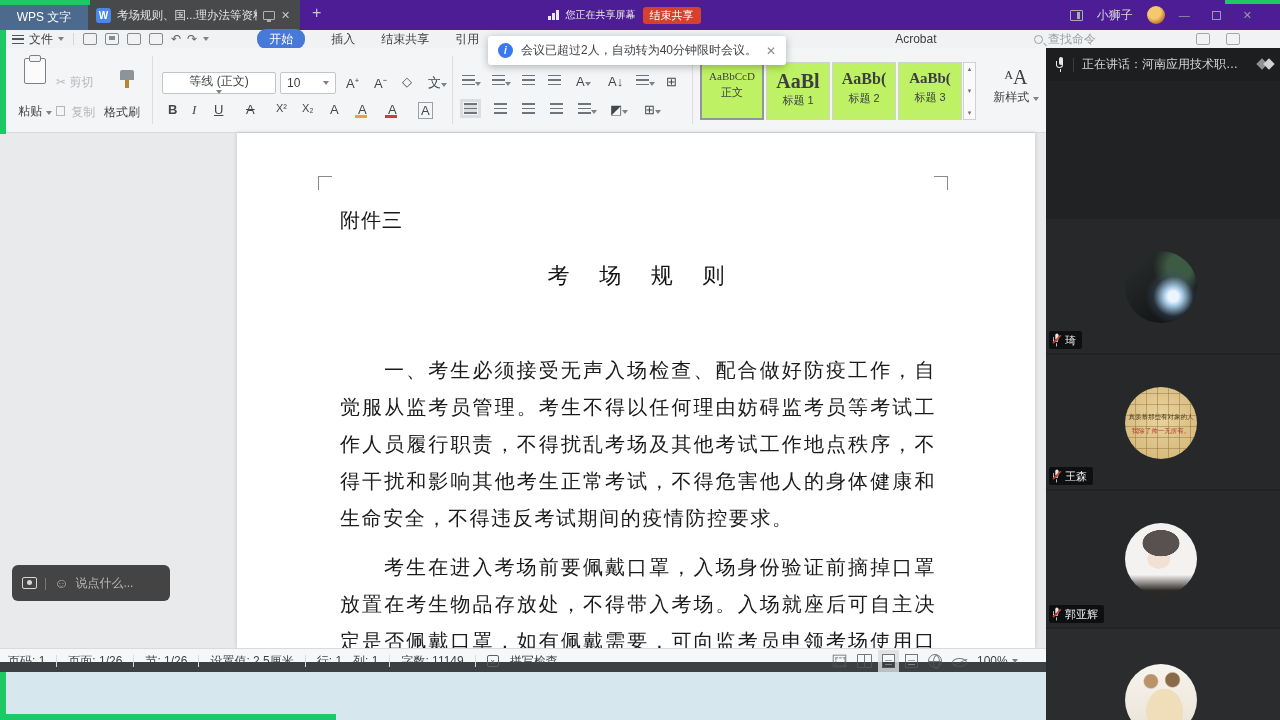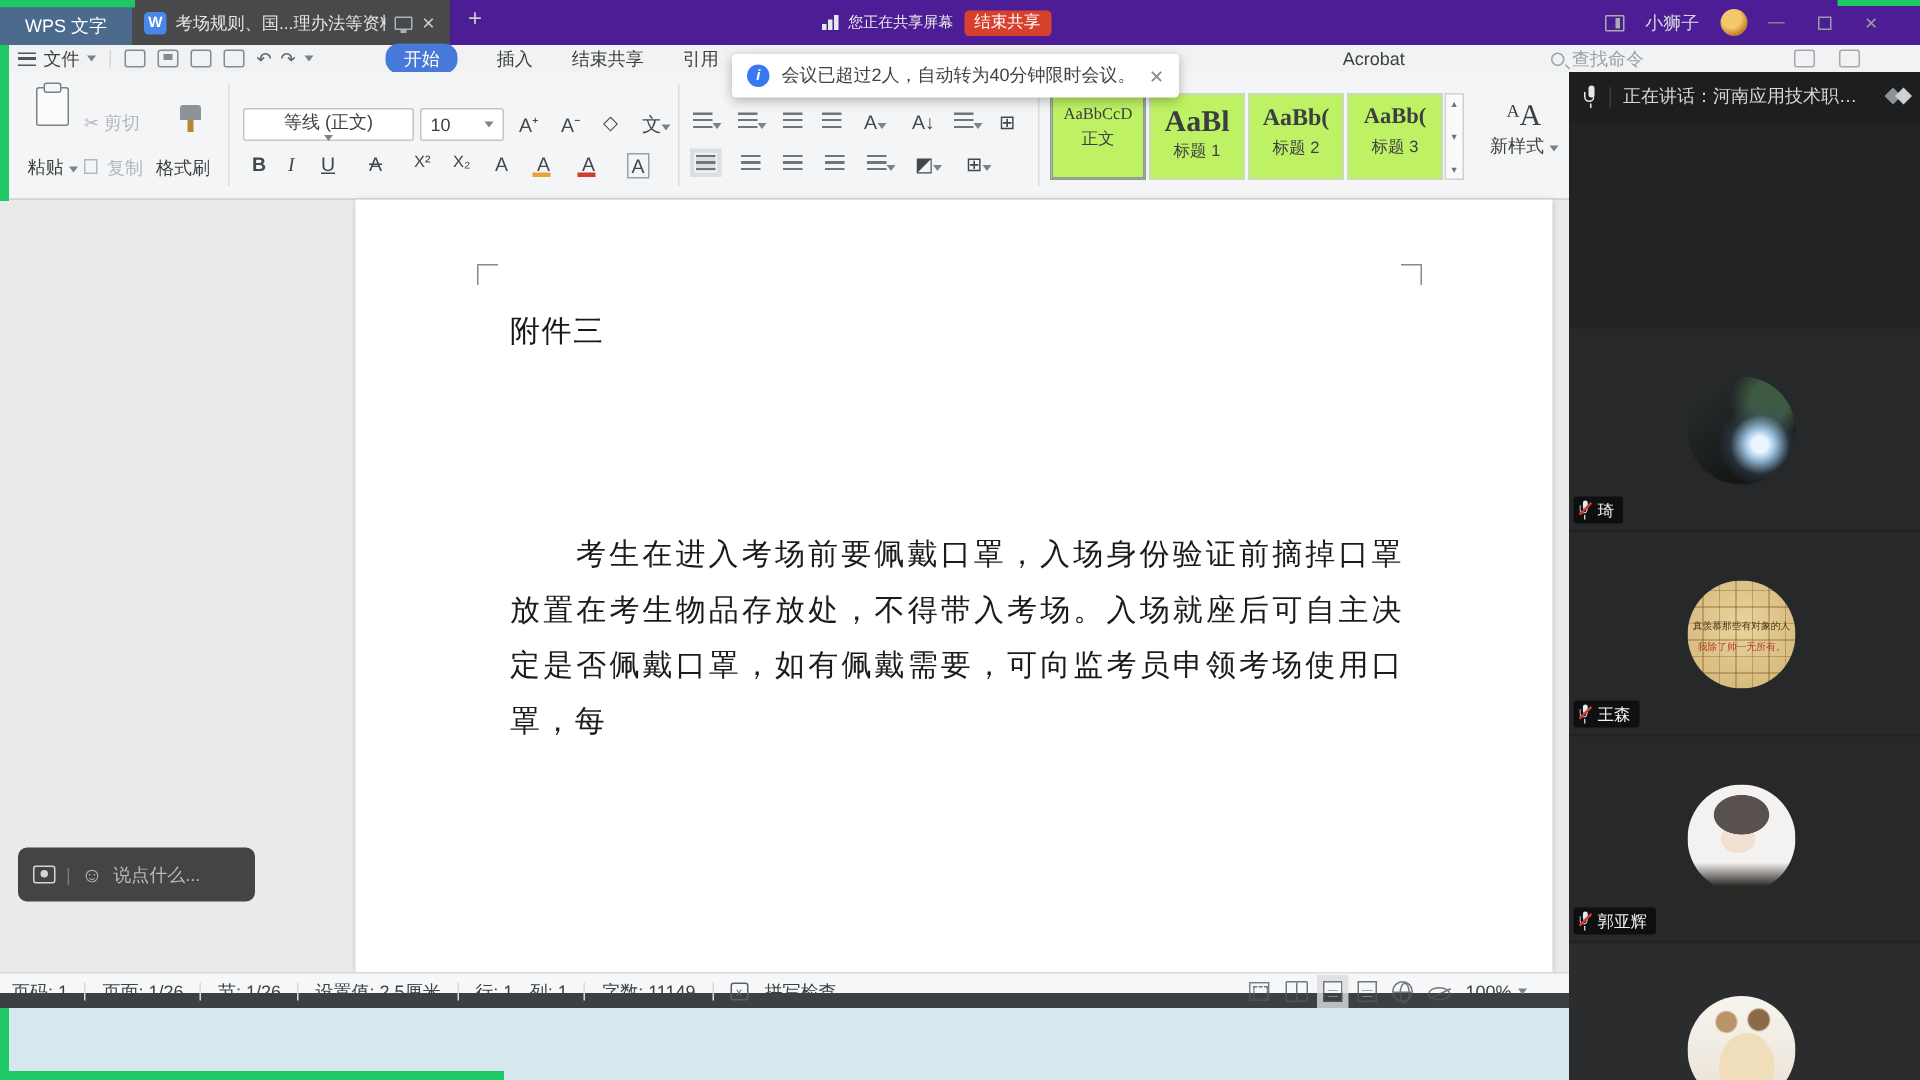--- a/index.html
+++ b/index.html
@@ -384,21 +384,23 @@
       <div class="big">ᴬA</div>
       <div><span>新样式</span> <span class="caret"></span></div>
       </div>
   </div>
 
   <div class="docarea">
     <div class="page">
       <div class="cropL"></div>
       <div class="cropR"></div>
       <div class="doc-att">附件三</div>
+      <div class="doc-title">考 场 规 则</div>
       <div class="doc-body">
+        <p>一、考生必须接受无声入场检查、配合做好防疫工作，自觉服从监考员管理。考生不得以任何理由妨碍监考员等考试工作人员履行职责，不得扰乱考场及其他考试工作地点秩序，不得干扰和影响其他考生正常考试，不得危害他人的身体健康和生命安全，不得违反考试期间的疫情防控要求。</p>
         <p>考生在进入考场前要佩戴口罩，入场身份验证前摘掉口罩放置在考生物品存放处，不得带入考场。入场就座后可自主决定是否佩戴口罩，如有佩戴需要，可向监考员申领考场使用口罩，每</p>
       </div>
     </div>
   </div>
 
   <div class="chatbub">
     <span class="cam-ic"></span>
     <span class="sep">|</span>
     <span class="smile">☺</span>
     <span class="ph">说点什么...</span>

